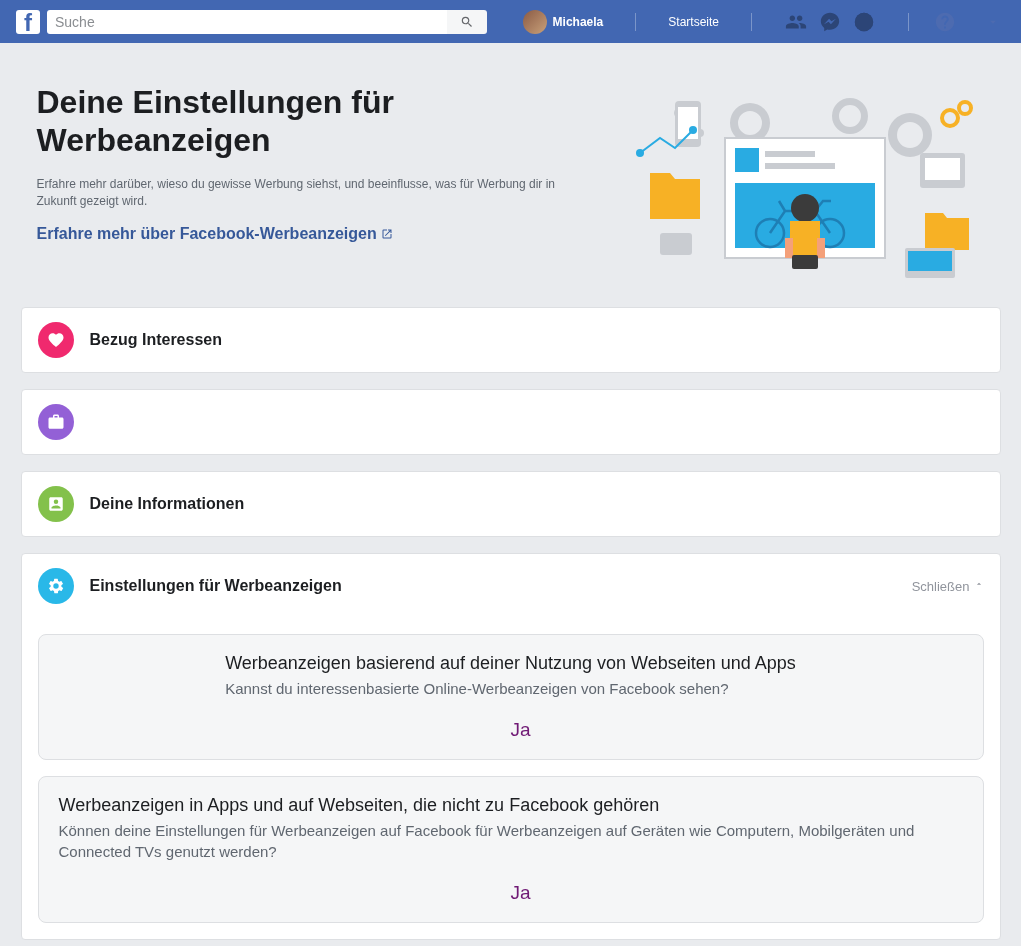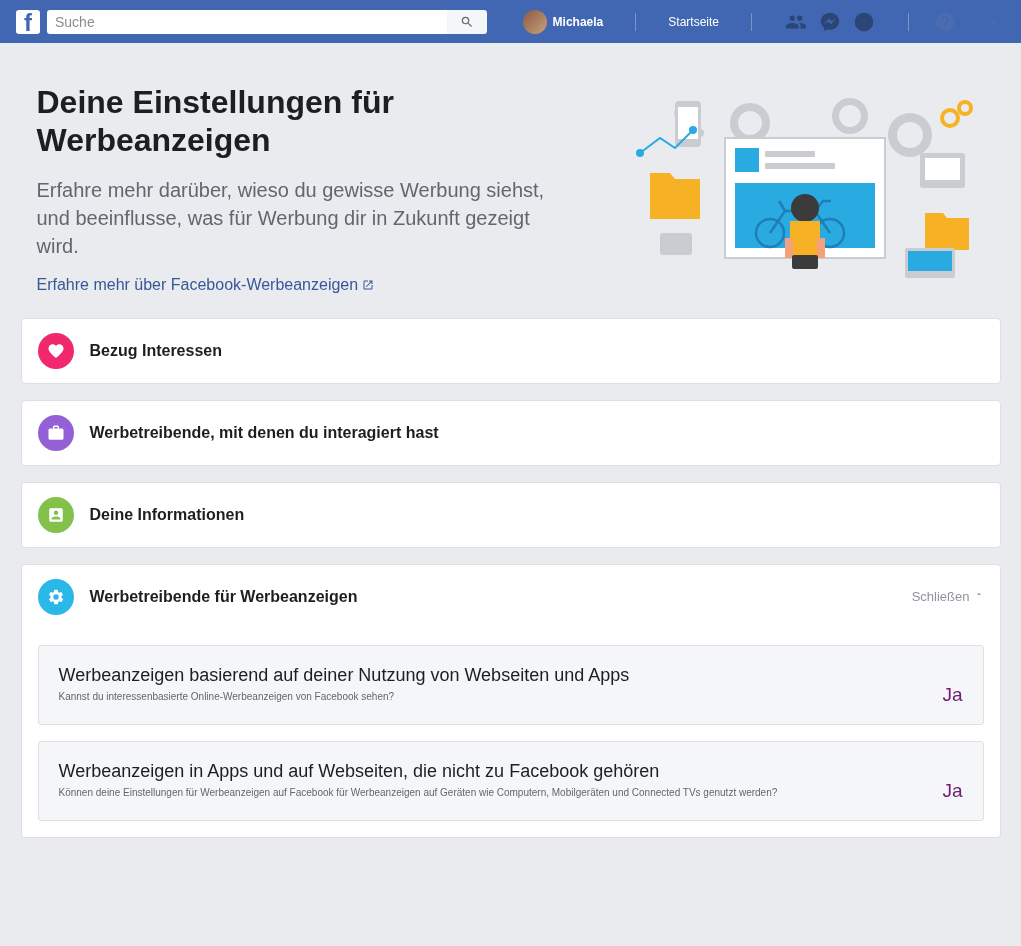--- a/index.html
+++ b/index.html
@@ -23,45 +23,45 @@
   .nav-icon svg { fill: #2c4577; width: 22px; height: 22px; }
   .nav-icon.help svg { fill: #4d6bb0; }
   .nav-icon.caret svg { fill: #4d6bb0; width: 14px; height: 14px; }
   .nav-icons-group { display: flex; gap: 10px; padding: 0 8px; }
   
   
   .container { max-width: 980px; margin: 0 auto; padding: 16px 0 40px; }
   .hero { display: flex; padding: 24px 16px 24px 16px; gap: 63px; }
   .hero-text { flex: 1; max-width: 520px; }
   .hero-text h1 { font-size: 32px; font-weight: bold; color: #1c1e21; line-height: 1.2; margin-bottom: 16px; }
-  .hero-text p { font-size: 20px; color: #606770; line-height: 1.4; margin-bottom: 16px; }
-  .hero-text a { color: #365899; font-size: 16px; text-decoration: none; display: inline-flex; align-items: center; gap: 4px; }
+  .hero-text p { font-size: 12px; color: #606770; line-height: 1.4; margin-bottom: 16px; }
+  .hero-text a { color: #365899; font-size: 16px; text-decoration: none; display: inline-flex; align-items: center; gap: 4px; font-weight: bold; }
   .ext-icon { width: 12px; height: 12px; }
   .hero-illus { flex: 0 0 360px; height: 200px; }
   
   
   .card { background: #fff; border: 1px solid #dddfe2; border-radius: 4px; margin-bottom: 16px; }
   .card-header { display: flex; align-items: center; padding: 14px 16px; cursor: pointer; gap: 16px; }
   .card-icon { width: 36px; height: 36px; border-radius: 50%; display: flex; align-items: center; justify-content: center; flex-shrink: 0; }
   .card-icon svg { fill: #fff; width: 18px; height: 18px; }
   .card-title { font-size: 16px; font-weight: bold; color: #1c1e21; flex: 1; }
   .card-close { color: #90949c; font-size: 13px; display: flex; align-items: flex-start; gap: 4px; }
   .card-close svg { width: 10px; height: 10px; fill: #90949c; }
   
   .ic-pink { background: #f0296e; }
   .ic-purple { background: #9360d6; }
   .ic-green { background: #83c14b; }
   .ic-blue { background: #29b8e8; }
   
   
   .settings-body { padding: 0 16px 16px; }
-  .setting-row { background: #f5f6f7; border: 1px solid #dddfe2; border-radius: 3px; padding: 18px 20px; margin-top: 16px; display: flex; align-items: center; cursor: pointer; }
+  .setting-row { background: #f5f6f7; border: 1px solid #dddfe2; border-radius: 8px; padding: 18px 20px; margin-top: 16px; display: flex; align-items: center; cursor: pointer; flex-direction: column; }
   .setting-text { flex: 1; }
   .setting-title { font-size: 18px; color: #1c1e21; margin-bottom: 4px; }
-  .setting-desc { font-size: 10px; color: #606770; line-height: 1.4; }
+  .setting-desc { font-size: 15px; color: #606770; line-height: 1.4; }
   .setting-value { font-size: 19px; color: #701a75; margin-left: 20px; white-space: nowrap; margin-top: 20px; }
 </style>
 </head>
 <body>
 
 <div class="navbar">
   <div class="fb-logo">
       <span>f</span>
     </div>
   <div class="search-wrap">
@@ -193,21 +193,20 @@
     </div>
   </div>
 
   <div class="card">
     <div class="card-header">
       <div class="card-icon ic-purple">
         <svg viewBox="0 0 24 24">
             <path d="M20 6h-4V4c0-1.1-.9-2-2-2h-4c-1.1 0-2 .9-2 2v2H4c-1.1 0-2 .9-2 2v11c0 1.1.9 2 2 2h16c1.1 0 2-.9 2-2V8c0-1.1-.9-2-2-2zM10 4h4v2h-4V4z"></path>
           </svg>
       </div>
-      <div class="card-title">Werbetreibende, mit denen du interagiert hast</div>
     </div>
   </div>
 
   <div class="card">
     <div class="card-header">
       <div class="card-icon ic-green">
         <svg viewBox="0 0 24 24">
             <path d="M19 3H5c-1.1 0-2 .9-2 2v14c0 1.1.9 2 2 2h14c1.1 0 2-.9 2-2V5c0-1.1-.9-2-2-2zm-7 3a3 3 0 110 6 3 3 0 010-6zm6 12H6v-1c0-2 4-3.1 6-3.1s6 1.1 6 3.1v1z"></path>
           </svg>
       </div>
@@ -215,21 +214,21 @@
     </div>
   </div>
 
   <div class="card">
     <div class="card-header">
       <div class="card-icon ic-blue">
         <svg viewBox="0 0 24 24">
             <path d="M19.14 12.94c.04-.3.06-.61.06-.94 0-.32-.02-.64-.07-.94l2.03-1.58a.5.5 0 00.12-.64l-1.92-3.32a.5.5 0 00-.61-.22l-2.39.96a7.03 7.03 0 00-1.62-.94l-.36-2.54a.5.5 0 00-.5-.42h-3.84a.5.5 0 00-.5.42l-.36 2.54c-.59.24-1.13.56-1.62.94l-2.39-.96a.5.5 0 00-.61.22L2.74 8.84a.5.5 0 00.12.64l2.03 1.58c-.05.3-.07.62-.07.94 0 .33.02.64.06.94l-2.03 1.58a.5.5 0 00-.12.64l1.92 3.32c.14.24.42.34.68.22l2.39-.96c.49.38 1.03.7 1.62.94l.36 2.54c.4.24.24.42.5.42h3.84c.26 0 .46-.18.5-.42l.36-2.54c.59-.24 1.13-.56 1.62-.94l2.39.96c.26.12.54.02.68-.22l1.92-3.32a.5.5 0 00-.12-.64l-2.03-1.58zM12 15.6A3.6 3.6 0 1112 8.4a3.6 3.6 0 010 7.2z"></path>
           </svg>
       </div>
-      <div class="card-title">Werbetreibende für Werbeanzeigen</div>
+      <div class="card-title">Einstellungen für Werbeanzeigen</div>
       <div class="card-close">
         <span>Schließen</span>
         <svg viewBox="0 0 24 24">
             <path d="M7 14l5-5 5 5z"></path>
           </svg>
       </div>
     </div>
     <div class="settings-body">
       <div class="setting-row">
         <div class="setting-text">

